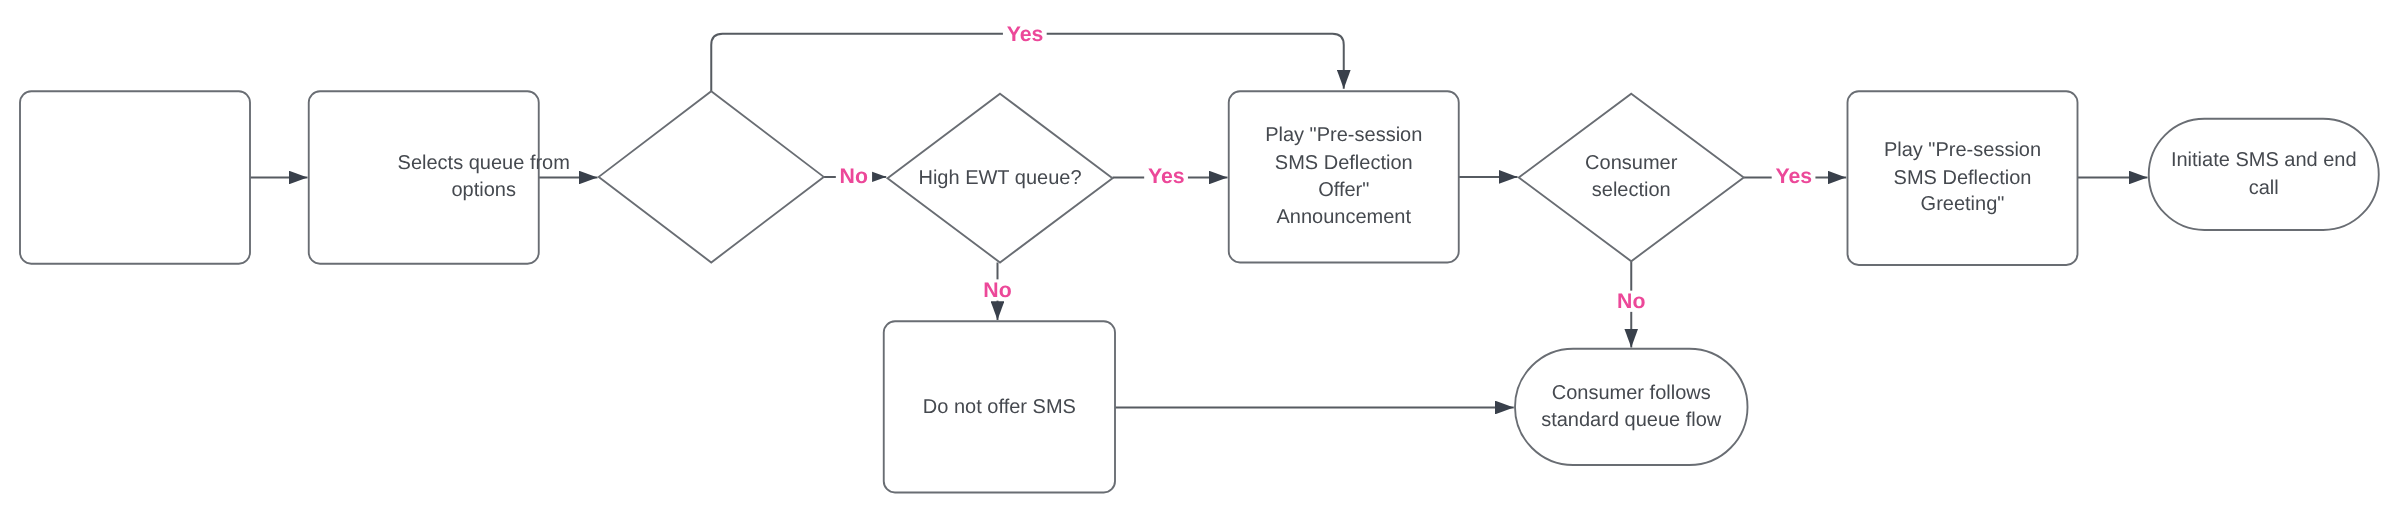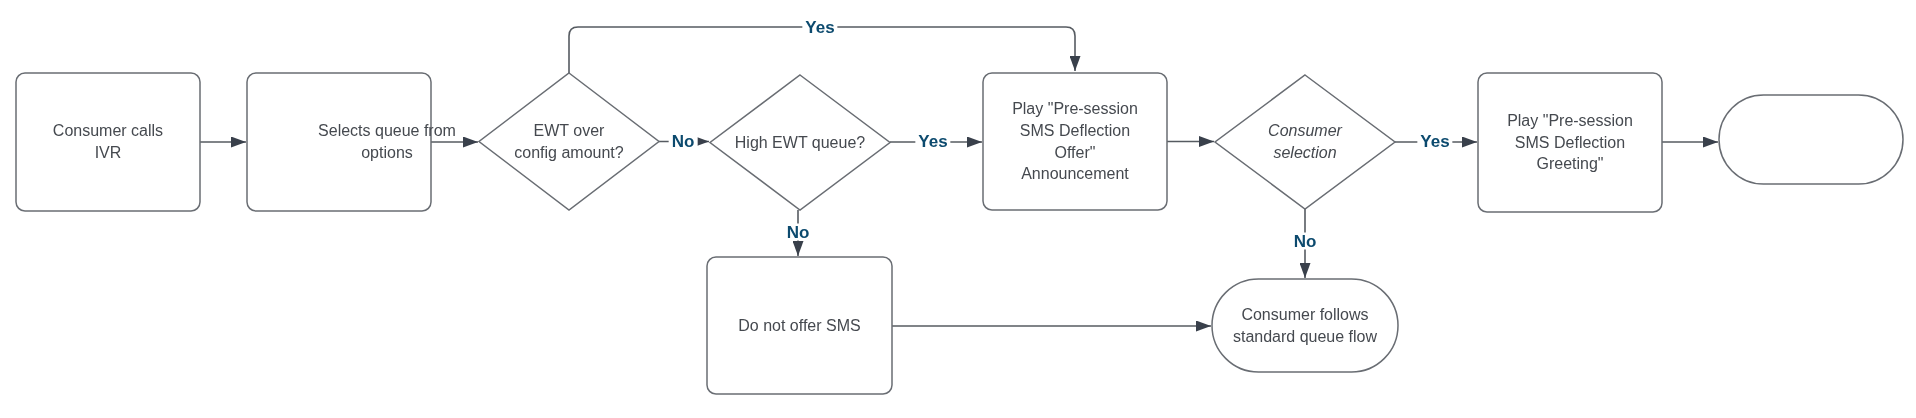--- a/index.html
+++ b/index.html
@@ -26,21 +26,21 @@
     white-space: pre-line;
   }
   .edge-label {
     position: absolute;
     transform: translate(-50%, -50%);
     background: #ffffff;
     padding: 0 3px;
     font-weight: 700;
     font-size: 17px;
     line-height: 1;
-    color: #0c4a6e;
+    color: #ec4899;
   }
 </style>
 </head>
 <body>
 
 <div class="canvas">
 
   <svg width="1916" height="418" viewBox="0 0 1916 418">
     <defs>
       <marker id="arrow" markerWidth="15" markerHeight="11" refX="15" refY="5.5" orient="auto" markerUnits="userSpaceOnUse">
@@ -69,49 +69,45 @@
       <path class="shape" d="M800 75 L890 142.5 L800 210 L710 142.5 Z"></path>
       <rect class="shape" x="983" y="73" width="184" height="137" rx="9"></rect>
       <path class="shape" d="M1305 75 L1395 142 L1305 209 L1215 142 Z"></path>
       <rect class="shape" x="1478" y="73" width="184" height="139" rx="9"></rect>
       <rect class="shape" x="1719" y="95" width="184" height="89" rx="44.5"></rect>
       <rect class="shape" x="707" y="257" width="185" height="137" rx="9"></rect>
       <rect class="shape" x="1212" y="279" width="186" height="93" rx="46.5"></rect>
     </g>
   </svg>
 
-  <div class="node-label" style="left:16px; top:73px; width:184px; height:138px;">
-    <span>Consumer calls
-IVR</span>
-  </div>
   <div class="node-label" style="left:247px; top:73px; width:184px; height:138px;padding-left:48px;">
     <span>Selects queue from
 options</span>
-  </div>
-  <div class="node-label" style="left:479px; top:73px; width:180px; height:137px;">
-    <span>EWT over
-config amount?</span>
   </div>
   <div class="node-label" style="left:710px; top:75px; width:180px; height:135px;">
     <span>High EWT queue?</span>
   </div>
   <div class="node-label" style="left:983px; top:73px; width:184px; height:137px;">
     <span>Play "Pre-session
 SMS Deflection
 Offer"
 Announcement</span>
   </div>
-  <div class="node-label" style="left:1215px; top:75px; width:180px; height:134px;font-style:italic;">
+  <div class="node-label" style="left:1215px; top:75px; width:180px; height:134px;">
     <span>Consumer
 selection</span>
   </div>
   <div class="node-label" style="left:1478px; top:73px; width:184px; height:139px;">
     <span>Play "Pre-session
 SMS Deflection
 Greeting"</span>
+  </div>
+  <div class="node-label" style="left:1719px; top:95px; width:184px; height:89px;">
+    <span>Initiate SMS and end
+call</span>
   </div>
   <div class="node-label" style="left:1212px; top:279px; width:186px; height:93px;">
     <span>Consumer follows
 standard queue flow</span>
   </div>
   <div class="node-label" style="left:707px; top:257px; width:185px; height:137px;">
     <span>Do not offer SMS</span>
   </div>
 
   <div class="edge-label" style="left:820px; top:27px;">Yes</div>

